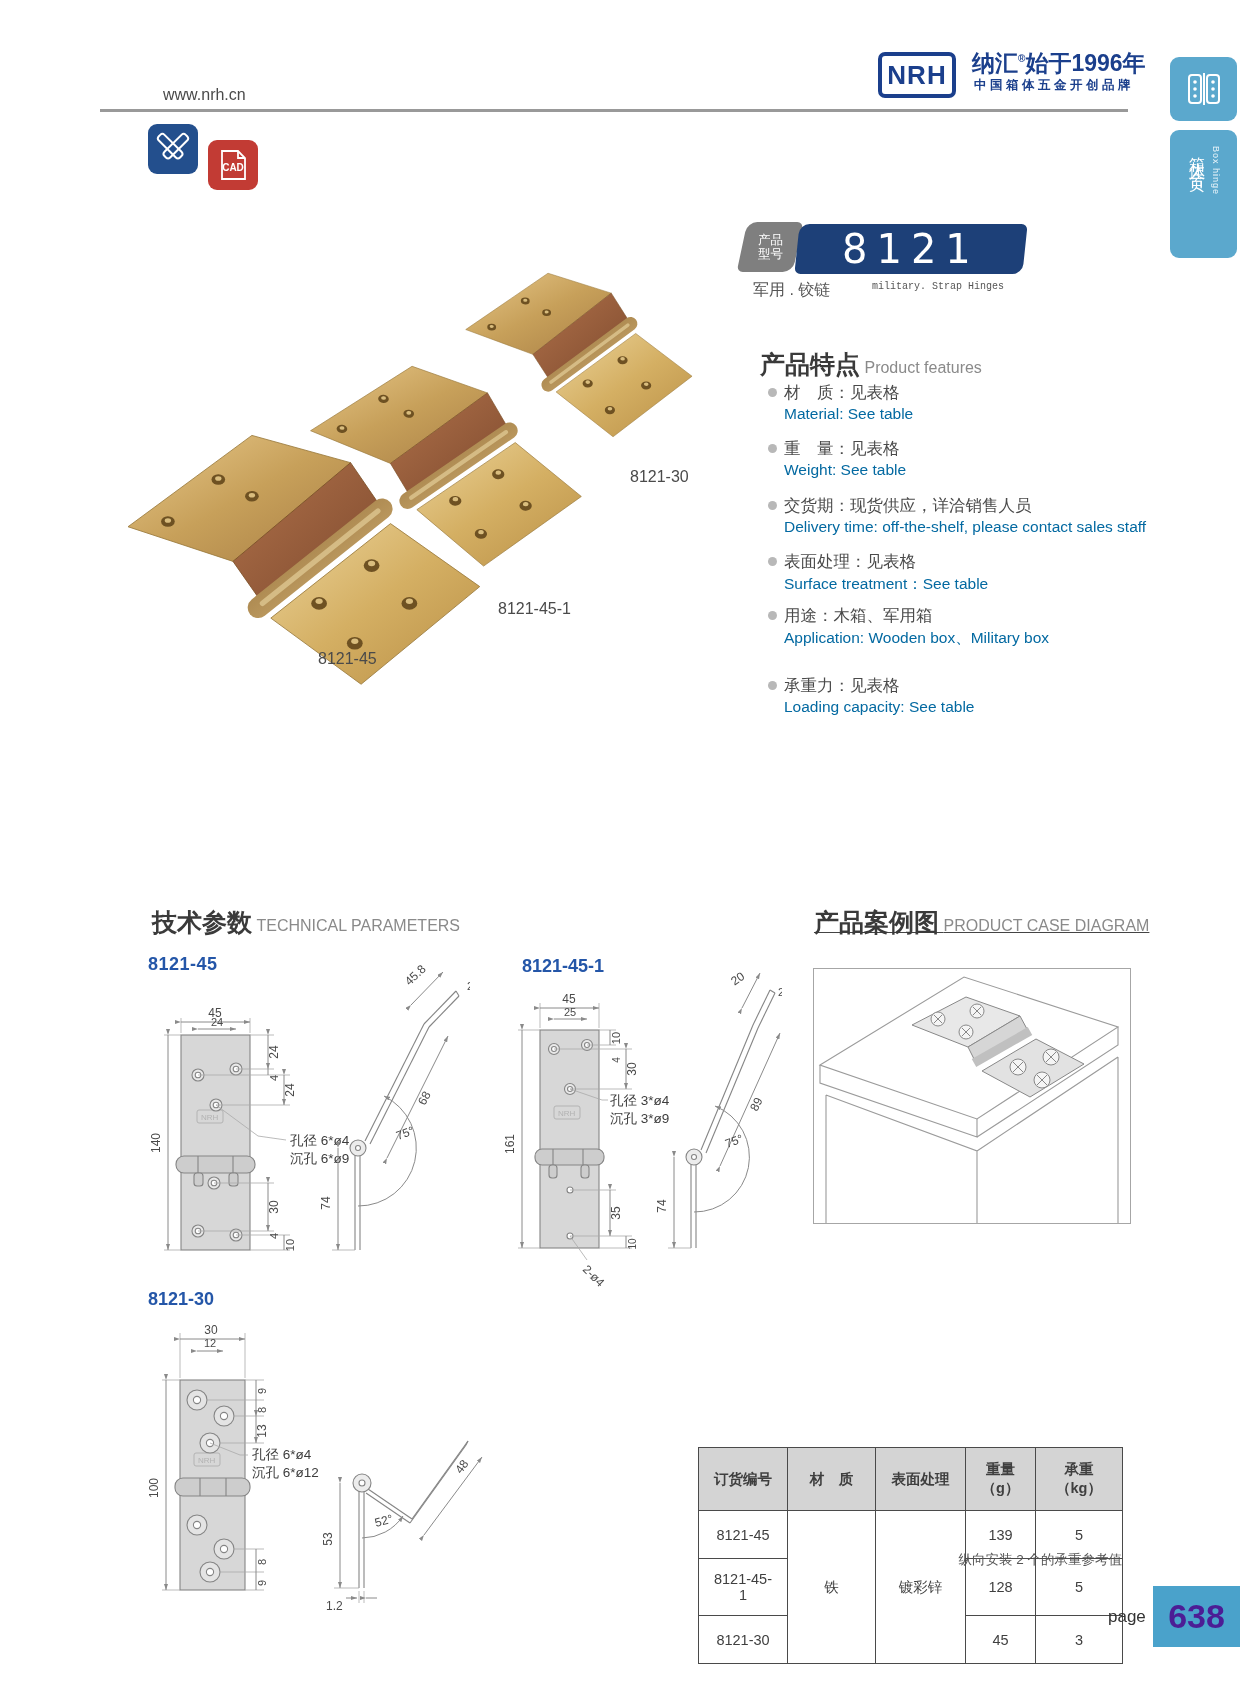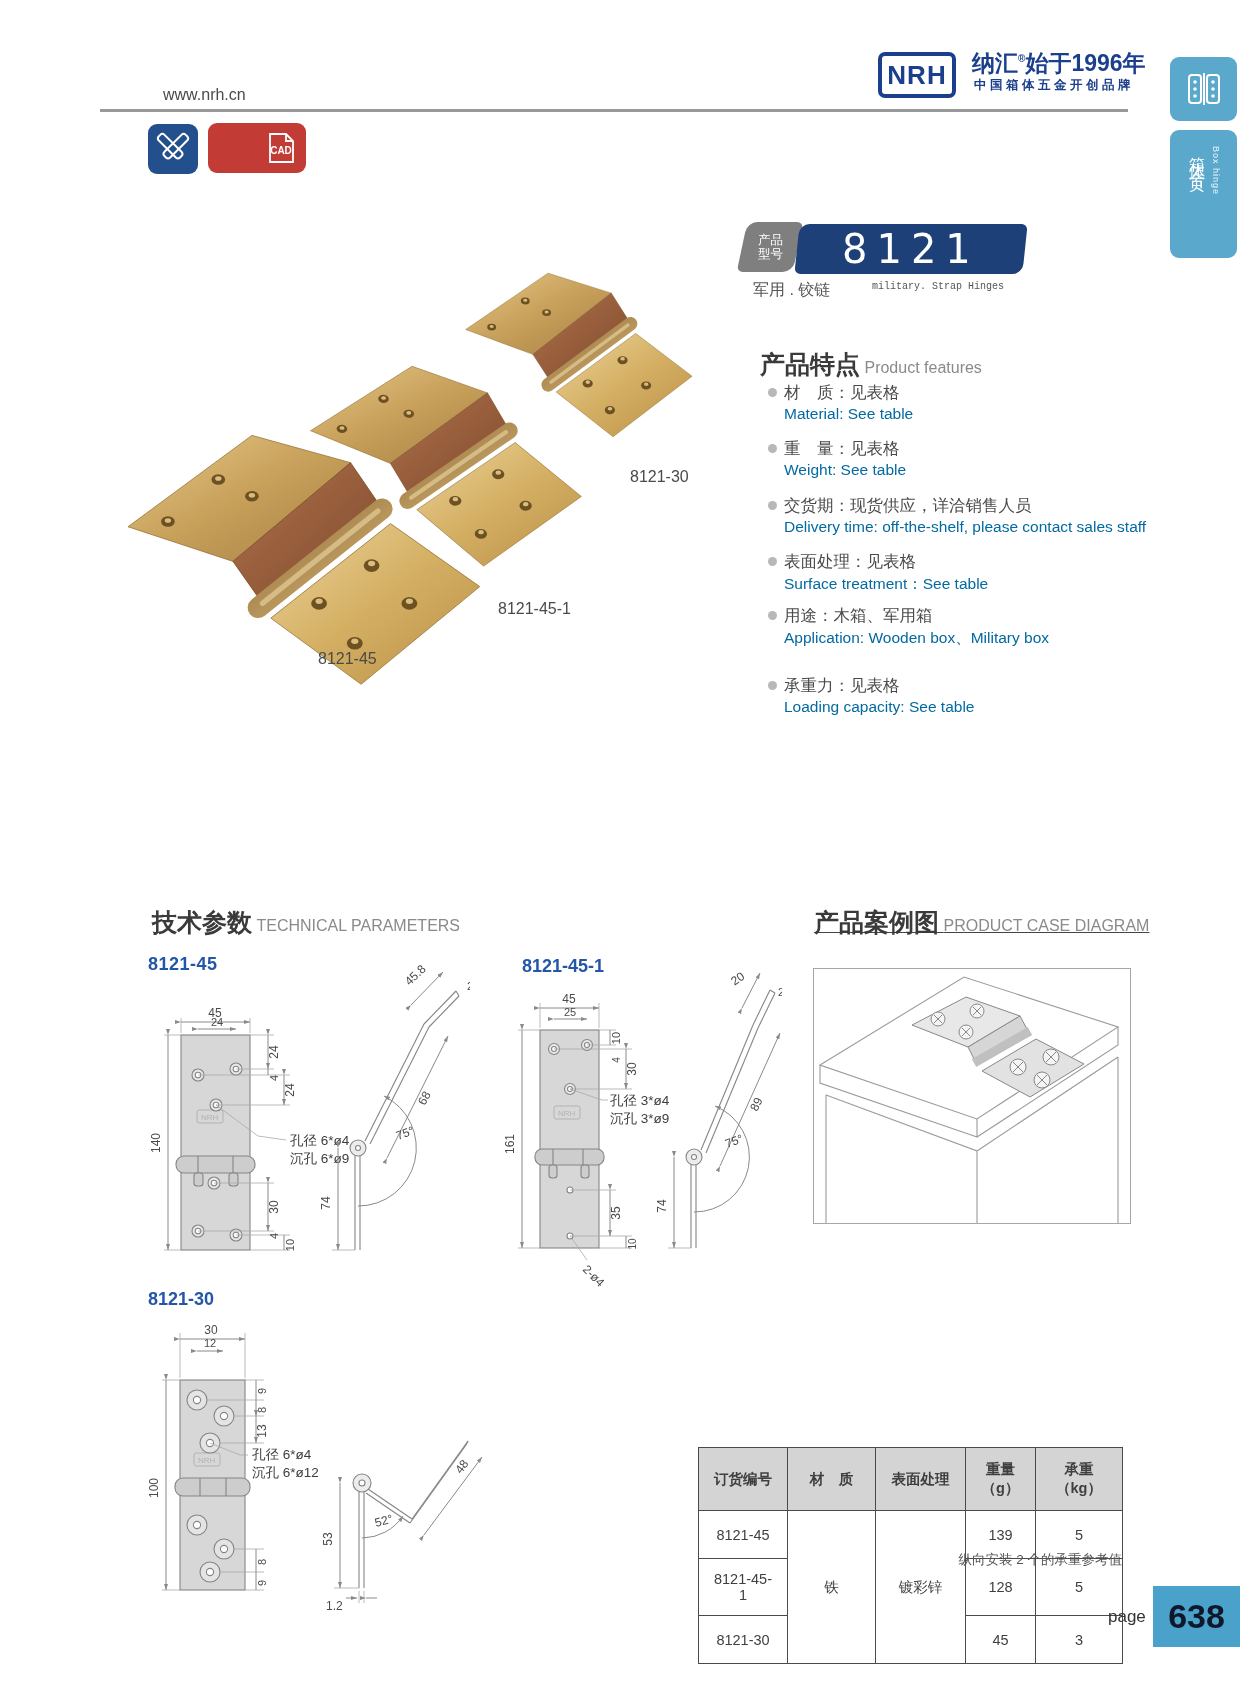--- a/index.html
+++ b/index.html
@@ -42,21 +42,21 @@
   
   .photoLbl{font-size:16px;color:#4a4a4a;}
   
   #specTable{left:698px;top:1447px;border-collapse:collapse;table-layout:fixed;}
   #specTable th,#specTable td{border:1px solid #4a4a4a;font-size:14.5px;text-align:center;padding:12px;color:#3f3f3f;}
   #specTable th{background:#d4d4d4;height:26px;font-weight:bold;}
   #specTable td{height:23px;background:#fff;}
   #tblNote{left:800px;top:1551px;width:322px;text-align:right;font-size:13.5px;color:#555;}
   
   #pageRect{left:1153px;top:1586px;width:87px;height:61px;background:#4aa2cb;display:flex;align-items:center;justify-content:center;}
-  #pageRect span{color:#0f172a;font-size:34px;font-weight:bold;}
+  #pageRect span{color:#4c1d95;font-size:34px;font-weight:bold;}
   #pageWord{left:1108px;top:1607px;font-size:17px;color:#333;}
   #caseBox{left:813px;top:968px;width:318px;height:256px;border:1px solid #a6a6a6;box-sizing:border-box;}
   svg text{font-family:"Liberation Sans","DejaVu Sans",sans-serif;fill:#4a4a4a;font-size:12px;}
   svg .dim{stroke:#8a8a8a;stroke-width:1;fill:none;}
   svg .ext{stroke:#aaa;stroke-width:0.8;fill:none;}
   svg .part{stroke:#858585;stroke-width:1.1;}
   svg .note{font-size:13.5px;fill:#3d3d3d;}
 </style>
 </head>
 <body>
@@ -74,21 +74,21 @@
   <div class="abs" id="hr"></div>
 
   <div class="abs sqicon" style="left:148px;top:124px;background:#234f8d;">
     <svg width="34" height="34" viewBox="0 0 34 34">
       <g fill="none" stroke="#fff" stroke-width="2">
         <rect x="13" y="-2" width="8" height="30" rx="3" transform="rotate(45 17 17)"></rect>
         <rect x="13" y="-2" width="8" height="30" rx="3" transform="rotate(-45 17 17)"></rect>
       </g>
     </svg>
   </div>
-  <div class="abs sqicon" style="left:208px;top:123px;background:#c23b34;padding-left:48px;">
+  <div class="abs sqicon" style="left:208px;top:140px;background:#c23b34;">
     <svg width="36" height="36" viewBox="0 0 36 36">
       <path d="M7,4 h16 l7,7 v21 h-23 z" fill="none" stroke="#fff" stroke-width="1.8"></path>
       <path d="M23,4 v7 h7" fill="none" stroke="#fff" stroke-width="1.8"></path>
       <text x="18" y="24" text-anchor="middle" style="font-size:10px;font-weight:bold;fill:#fff">CAD</text>
     </svg>
   </div>
 
   <div class="abs tab" id="tab1">
     <svg width="36" height="38" viewBox="0 0 36 38">
       <g fill="none" stroke="#fff" stroke-width="2">

